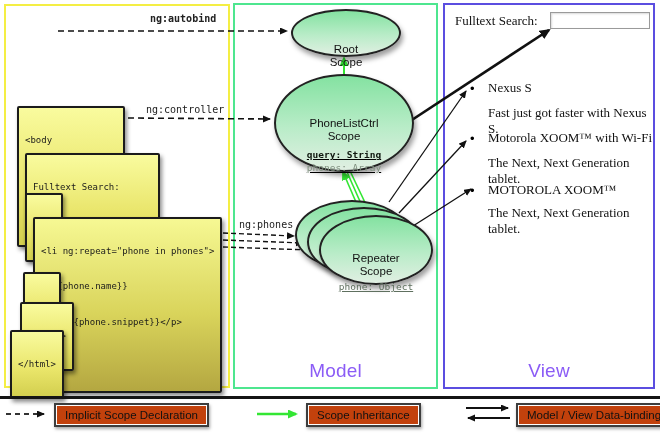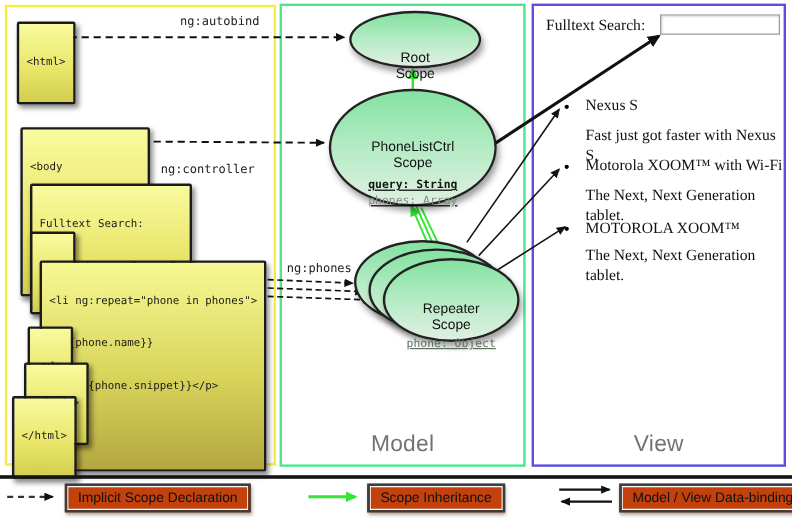--- a/index.html
+++ b/index.html
@@ -1,20 +1,20 @@
 <!DOCTYPE html>
 <html><head>
 <meta charset="utf-8">
 <style>
   html,body{margin:0;padding:0;background:#fff;}
   #stage{position:relative;width:660px;height:435px;background:#fff;overflow:hidden;
          font-family:"Liberation Sans",sans-serif;}
   .col{position:absolute;background:#fff;}
   .col-label{position:absolute;bottom:5px;width:100%;text-align:center;
-             font-size:19px;color:#737373;letter-spacing:.2px;}
+             font-size:19px;color:#8b5cf6;letter-spacing:.2px;}
   
   .note{position:absolute;border:2px solid #1b1b1b;border-radius:2px;
         background:linear-gradient(to bottom,#f9fb9e 0%,#e8e468 60%,#d2ce4e 100%);
         box-shadow:2px 3px 4px rgba(0,0,0,.45);
         font-family:"DejaVu Sans Mono",monospace;font-size:9px;line-height:1.32;
         color:#1a1a1a;padding:3px 6px;white-space:pre;}
   .note.dark{background:linear-gradient(to bottom,#f6f893 0%,#d9d45b 55%,#b4a741 100%);}
   .note .b{font-weight:bold;}
   
   .ellipse{position:absolute;border:2px solid #222;border-radius:50%;
@@ -97,27 +97,24 @@
     <line x1="389" y1="202" x2="466" y2="91" stroke="#111" stroke-width="1.3" marker-end="url(#mb)"></line>
     <line x1="399" y1="213" x2="466" y2="141" stroke="#111" stroke-width="1.3" marker-end="url(#mb)"></line>
     <line x1="413" y1="226" x2="471" y2="189" stroke="#111" stroke-width="1.3" marker-end="url(#mb)"></line>
 
     <line x1="6" y1="414" x2="44" y2="414" stroke="#333" stroke-width="1.8" stroke-dasharray="5,4" marker-end="url(#mb)"></line>
     <line x1="257" y1="414" x2="296" y2="414" stroke="#33e633" stroke-width="2.4" marker-end="url(#mg)"></line>
     <line x1="466" y1="408" x2="508" y2="408" stroke="#111" stroke-width="1.8" marker-end="url(#mb)"></line>
     <line x1="510" y1="418" x2="468" y2="418" stroke="#111" stroke-width="1.8" marker-end="url(#mb)"></line>
   </svg>
 
-  <div class="ann" style="left:150px;top:13px;">ng:autobind</div>
-  <div class="ann" style="left:134px;top:104px;margin-top:32px;">ng:controller</div>
+  <div class="ann" style="left:150px;top:13px;font-weight:bold;">ng:autobind</div>
+  <div class="ann" style="left:146px;top:104px;">ng:controller</div>
   <div class="ann" style="left:239px;top:219px;">ng:phones</div>
 
-  <div class="note" style="left:14px;top:18px;">
-    <div>&lt;html&gt;</div>
-  </div>
   <div class="note" style="left:17px;top:106px;">
     <div>&lt;body</div>
     <div> ng:controller=</div>
     <div> "PhoneListCtrl"&gt;</div>
   </div>
   <div class="note" style="left:25px;top:153px;">
     <div>Fulltext Search:</div>
     <div class="b">  &lt;input name="query"&gt;</div>
   </div>
   <div class="note" style="left:25px;top:193px;">

